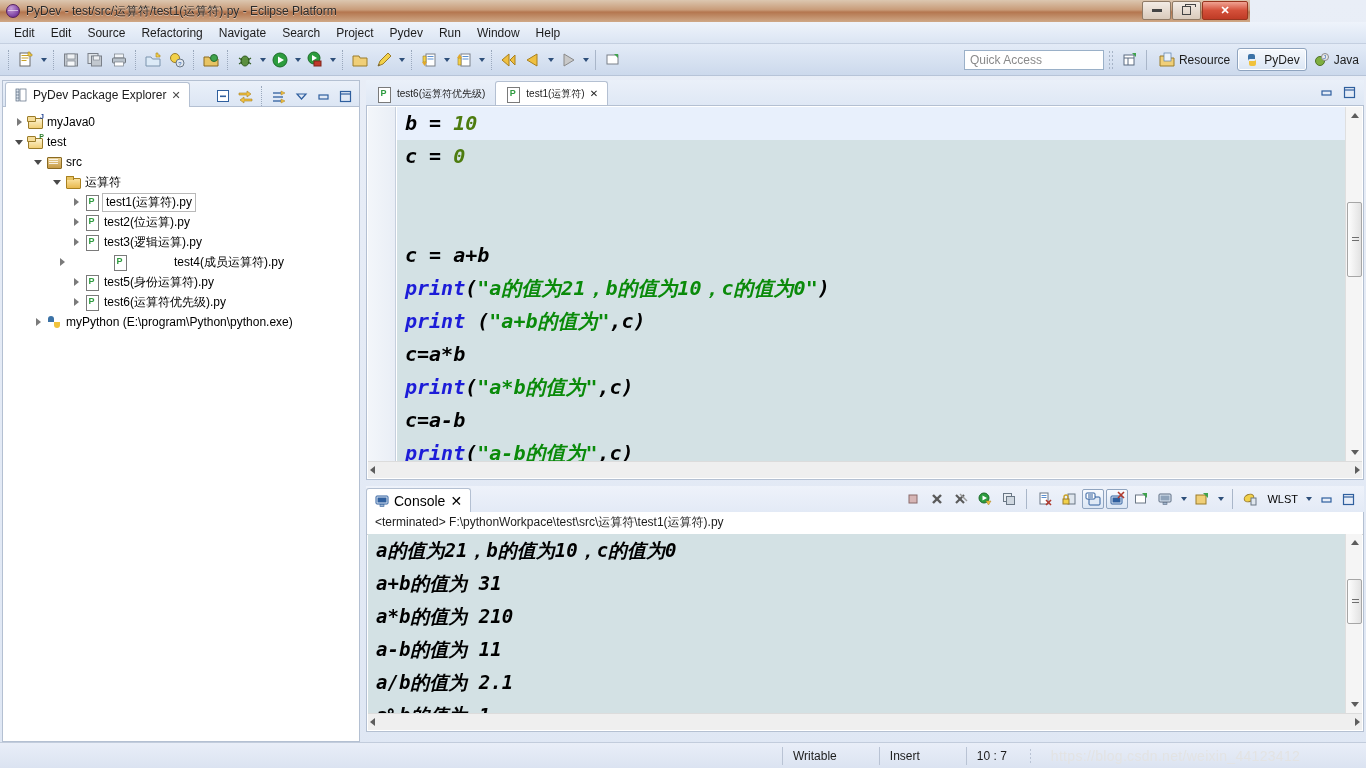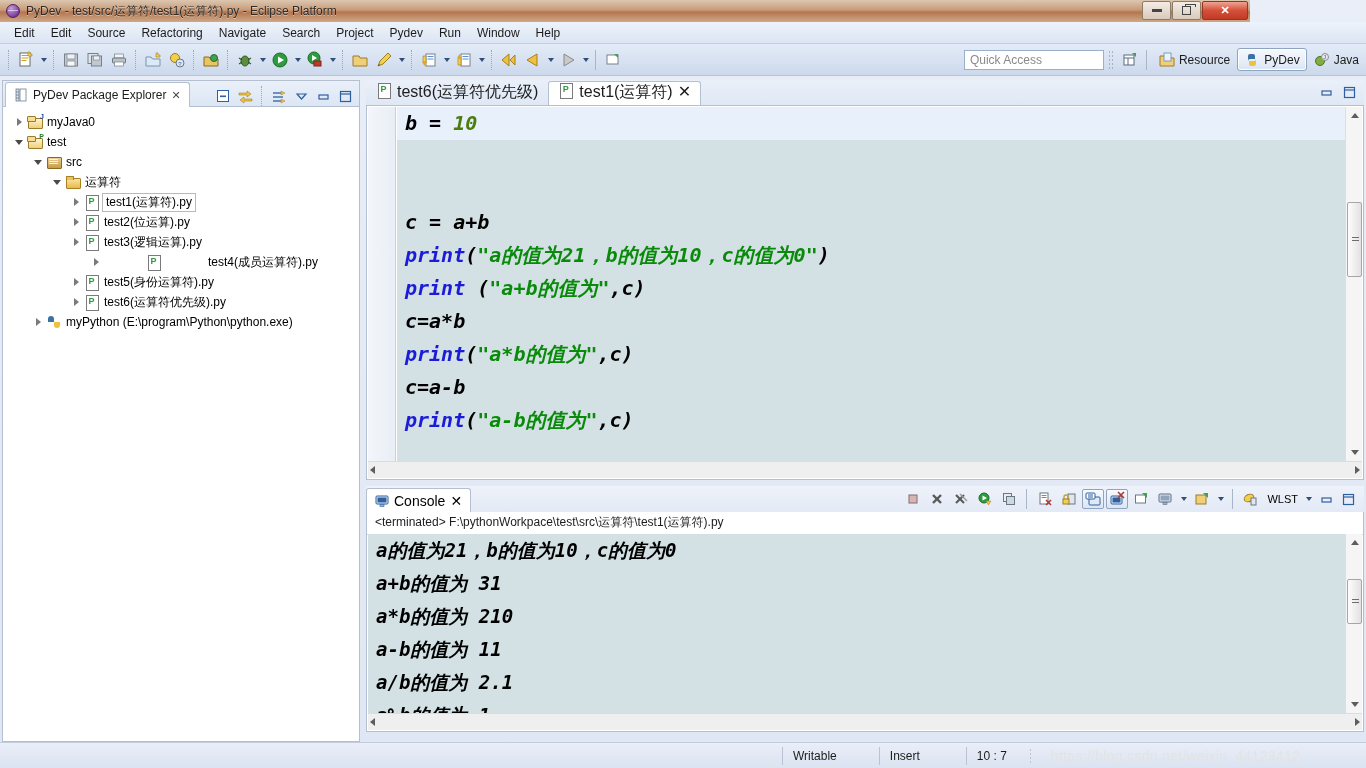--- a/index.html
+++ b/index.html
@@ -203,22 +203,22 @@
   
   .editor-panel {
     position: absolute; left: 366px; top: 80px; width: 998px; height: 400px;
   }
   .editor-tabbar {
     height: 26px; display: flex; align-items: flex-end;
     background: linear-gradient(to bottom,#eaf0f9,#dfe8f5);
     border-bottom: 1px solid #b4c0d2;
   }
   .ed-tab {
-    display: flex; gap: 5px; height: 24px; padding: 0 9px;
-    font-size: 16px; color: #1c1c1c; border: 1px solid transparent; border-bottom: none;
+    display: flex; align-items: center; gap: 5px; height: 24px; padding: 0 9px;
+    font-size: 10px; color: #1c1c1c; border: 1px solid transparent; border-bottom: none;
     background: transparent;
   }
   .ed-tab.active {
     background: #fff; border-color: #b4c0d2;
     border-top-left-radius: 3px; border-top-right-radius: 3px;
   }
   .ed-tools { margin-left: auto; display: flex; align-items: center; gap: 3px; padding: 0 5px 3px 0; }
   .editor-body {
     position: absolute; left: 0; top: 26px; width: 998px; height: 374px;
     background: #fff; border: 1px solid #b4c0d2; border-top: none;
@@ -661,21 +661,21 @@
           <span class="ic ic-pyfile"></span>
           <span class="tree-label">test2(位运算).py</span>
         </div>
         <div class="tree-row" style="padding-left: 65px;">
           <span class="twisty">
             <i class="closed"></i>
           </span>
           <span class="ic ic-pyfile"></span>
           <span class="tree-label">test3(逻辑运算).py</span>
         </div>
-        <div class="tree-row" style="padding-left: 85px; gap: 42px;">
+        <div class="tree-row" style="padding-left: 51px; gap: 42px;">
           <span class="twisty">
             <i class="closed"></i>
           </span>
           <span class="ic ic-pyfile"></span>
           <span class="tree-label">test4(成员运算符).py</span>
         </div>
         <div class="tree-row" style="padding-left: 65px;">
           <span class="twisty">
             <i class="closed"></i>
           </span>
@@ -721,20 +721,21 @@
             <rect x="2.5" y="2.5" width="10" height="10" fill="none" stroke="#2f5f9e" stroke-width="1.2"></rect>
             <line x1="2.5" y1="5" x2="12.5" y2="5" stroke="#2f5f9e" stroke-width="1.2"></line>
           </svg>
         </div>
       </div>
     </div>
     <div class="editor-body">
       <div class="gutter"></div>
       <div class="code-area" id="code-root">
           <div class="code-line cur"><span>b = </span><span class="tok-num">10</span></div>
+          <div class="code-line"><span>c = </span><span class="tok-num">0</span></div>
           <div class="code-line"><span></span></div>
           <div class="code-line"><span></span></div>
           <div class="code-line"><span>c = a+b</span></div>
           <div class="code-line"><span class="tok-kw">print</span><span>(</span><span class="tok-str">"a的值为21，b的值为10，c的值为0"</span><span>)</span></div>
           <div class="code-line"><span class="tok-kw">print</span><span> (</span><span class="tok-str">"a+b的值为"</span><span>,c)</span></div>
           <div class="code-line"><span>c=a*b</span></div>
           <div class="code-line"><span class="tok-kw">print</span><span>(</span><span class="tok-str">"a*b的值为"</span><span>,c)</span></div>
           <div class="code-line"><span>c=a-b</span></div>
           <div class="code-line"><span class="tok-kw">print</span><span>(</span><span class="tok-str">"a-b的值为"</span><span>,c)</span></div>
         </div>

